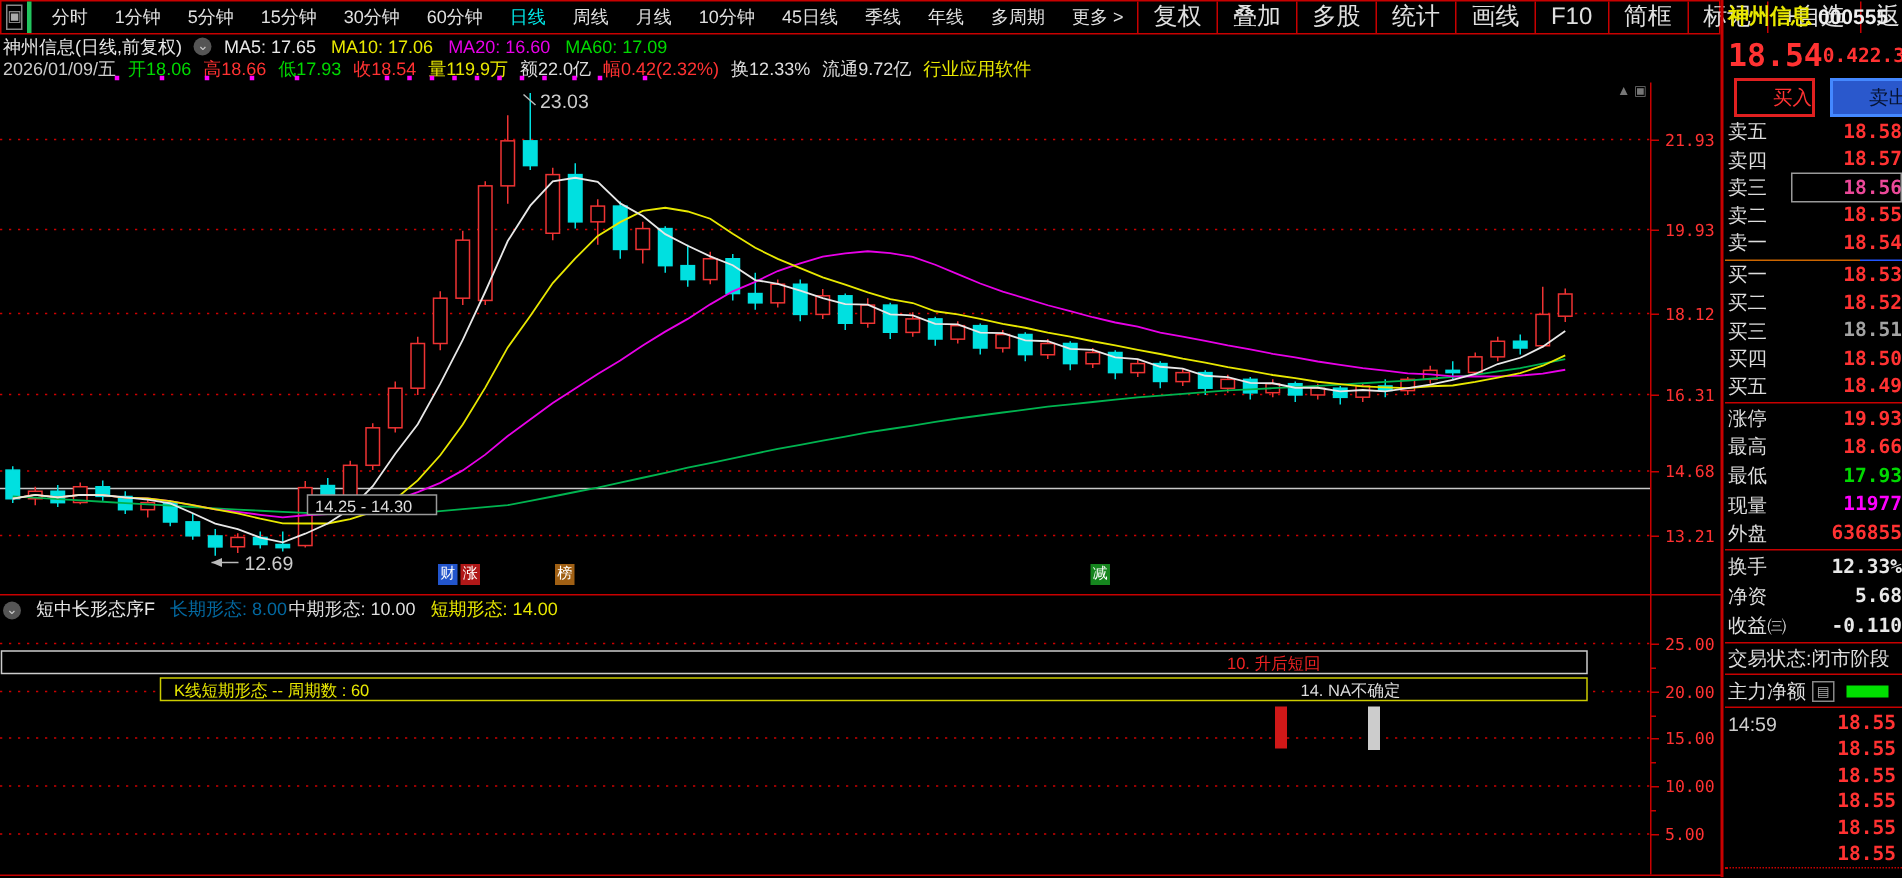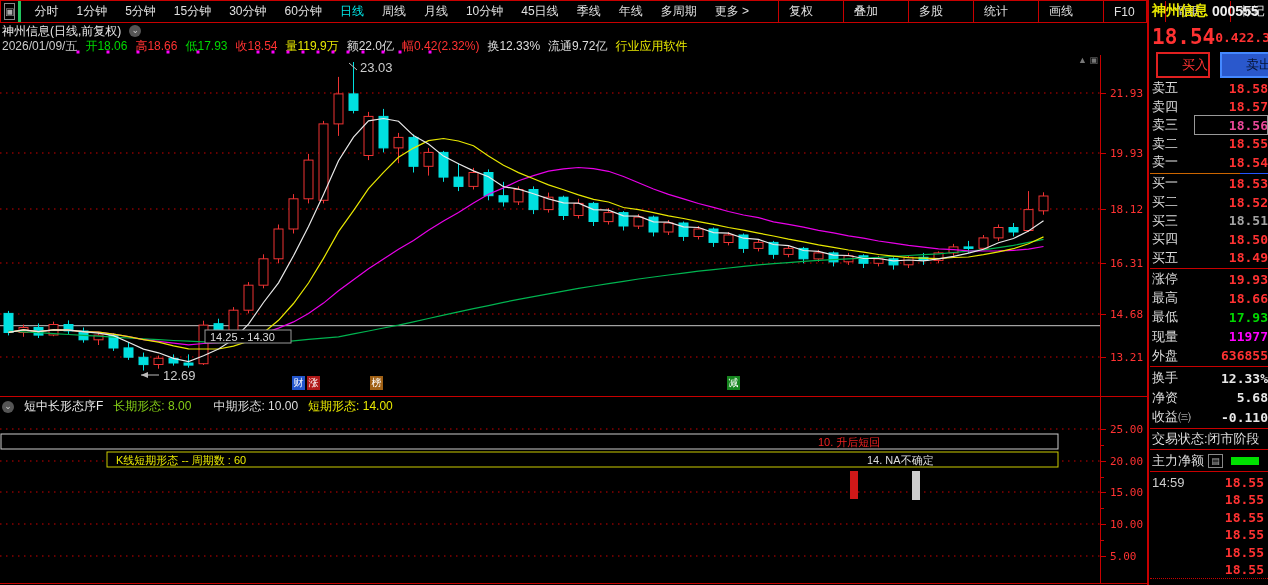--- a/index.html
+++ b/index.html
@@ -6,21 +6,21 @@
   #app{position:relative;width:1268px;height:585px;background:#000;overflow:hidden;
        font-family:"Liberation Sans","DejaVu Sans",sans-serif;color:#ddd;}
   .abs{position:absolute;}
   
   #toolbar{left:0;top:0;width:1145px;height:21px;border:1px solid #c80000;display:flex;align-items:center;}
   #win-icon{width:15px;height:15px;margin:0 3px;border:1px solid #888;color:#aaa;font-size:10px;line-height:15px;text-align:center;}
   #tabs{display:flex;height:100%;align-items:center;border-left:3px solid #22c55e;padding-left:4px;}
   .tab{font-size:12px;color:#e0e0e0;padding:0 9px;cursor:default;white-space:nowrap;}
   .tab.active{color:#00e8e8;}
   #tb-right{margin-left:auto;display:flex;height:100%;align-items:stretch;}
-  .tbbtn{font-size:12px;color:#e0e0e0;padding:0 10px;border-left:1px solid #c80000;display:flex;align-items:center;white-space:nowrap;margin-left:20px;}
+  .tbbtn{font-size:16px;color:#e0e0e0;padding:0 10px;border-left:1px solid #c80000;display:flex;align-items:center;white-space:nowrap;}
   
   .inforow{left:2px;height:14px;font-size:12px;white-space:nowrap;display:flex;align-items:center;}
   .inforow span{margin-right:8px;}
   .circ{display:inline-block;width:12px;height:12px;border-radius:50%;background:#555;color:#ccc;
         font-size:9px;line-height:11px;text-align:center;margin-right:6px;}
   
   .axlab{position:absolute;font-family:"DejaVu Sans Mono","Liberation Mono",monospace;
          font-size:11px;color:#ff3232;left:1110px;}
   .tick{position:absolute;left:1100px;width:6px;height:1px;background:#c80000;}
   .tick.mid{width:4px;}
@@ -82,20 +82,26 @@
         <span class="tbbtn">简框</span>
         <span class="tbbtn">标记</span>
         <span class="tbbtn">+自选</span>
         <span class="tbbtn">返回</span>
       </div>
   </div>
 
   <div class="inforow abs" style="top:24px;">
     <span style="color:#e8e8e8;">神州信息(日线,前复权)</span>
     <span class="circ">⌄</span>
+    <span id="ma-values" style="display:flex;">
+        <span style="color: rgb(232, 232, 232); margin-right: 10px;">MA5: 17.65</span>
+        <span style="color: rgb(232, 232, 0); margin-right: 10px;">MA10: 17.06</span>
+        <span style="color: rgb(232, 0, 232); margin-right: 10px;">MA20: 16.60</span>
+        <span style="color: rgb(0, 216, 0); margin-right: 10px;">MA60: 17.09</span>
+      </span>
   </div>
   <div class="inforow abs" style="top:39px;" id="day-info">
       <span style="color: rgb(204, 204, 204);">2026/01/09/五</span>
       <span style="color: rgb(0, 216, 0);">开18.06</span>
       <span style="color: rgb(255, 50, 50);">高18.66</span>
       <span style="color: rgb(0, 216, 0);">低17.93</span>
       <span style="color: rgb(255, 50, 50);">收18.54</span>
       <span style="color: rgb(232, 232, 0);">量119.9万</span>
       <span style="color: rgb(221, 221, 221);">额22.0亿</span>
       <span style="color: rgb(255, 50, 50);">幅0.42(2.32%)</span>
@@ -302,21 +308,21 @@
       <div class="tick" style="top: 314px;"></div>
       <div class="axlab" style="top: 308px;">14.68</div>
       <div class="tick" style="top: 357px;"></div>
       <div class="axlab" style="top: 351px;">13.21</div>
     </div>
 
   <div id="ind-header" class="abs">
     <span class="circ">⌄</span>
     <span style="color:#e8e8e8;">短中长形态序F</span>
     <span id="ind-fields" style="display:flex;">
-        <span style="color: #84cc16; margin-right: 22px;">长期形态: 8.00</span>
+        <span style="color: #0369a1; margin-right: 1px;">长期形态: 8.00</span>
         <span style="color: rgb(221, 221, 221); margin-right: 10px;">中期形态: 10.00</span>
         <span style="color: rgb(232, 232, 0); margin-right: 10px;">短期形态: 14.00</span>
       </span>
   </div>
 
   <svg id="ind-chart" class="abs" style="left:0;top:416px;" width="1100" height="167" viewBox="0 416 1100 167">
       <line x1="0" y1="429" x2="1100" y2="429" stroke="#cc0000" stroke-width="1" stroke-dasharray="1.5,4.5"></line>
       <line x1="0" y1="461" x2="1100" y2="461" stroke="#cc0000" stroke-width="1" stroke-dasharray="1.5,4.5"></line>
       <line x1="0" y1="492" x2="1100" y2="492" stroke="#cc0000" stroke-width="1" stroke-dasharray="1.5,4.5"></line>
       <line x1="0" y1="524" x2="1100" y2="524" stroke="#cc0000" stroke-width="1" stroke-dasharray="1.5,4.5"></line>

